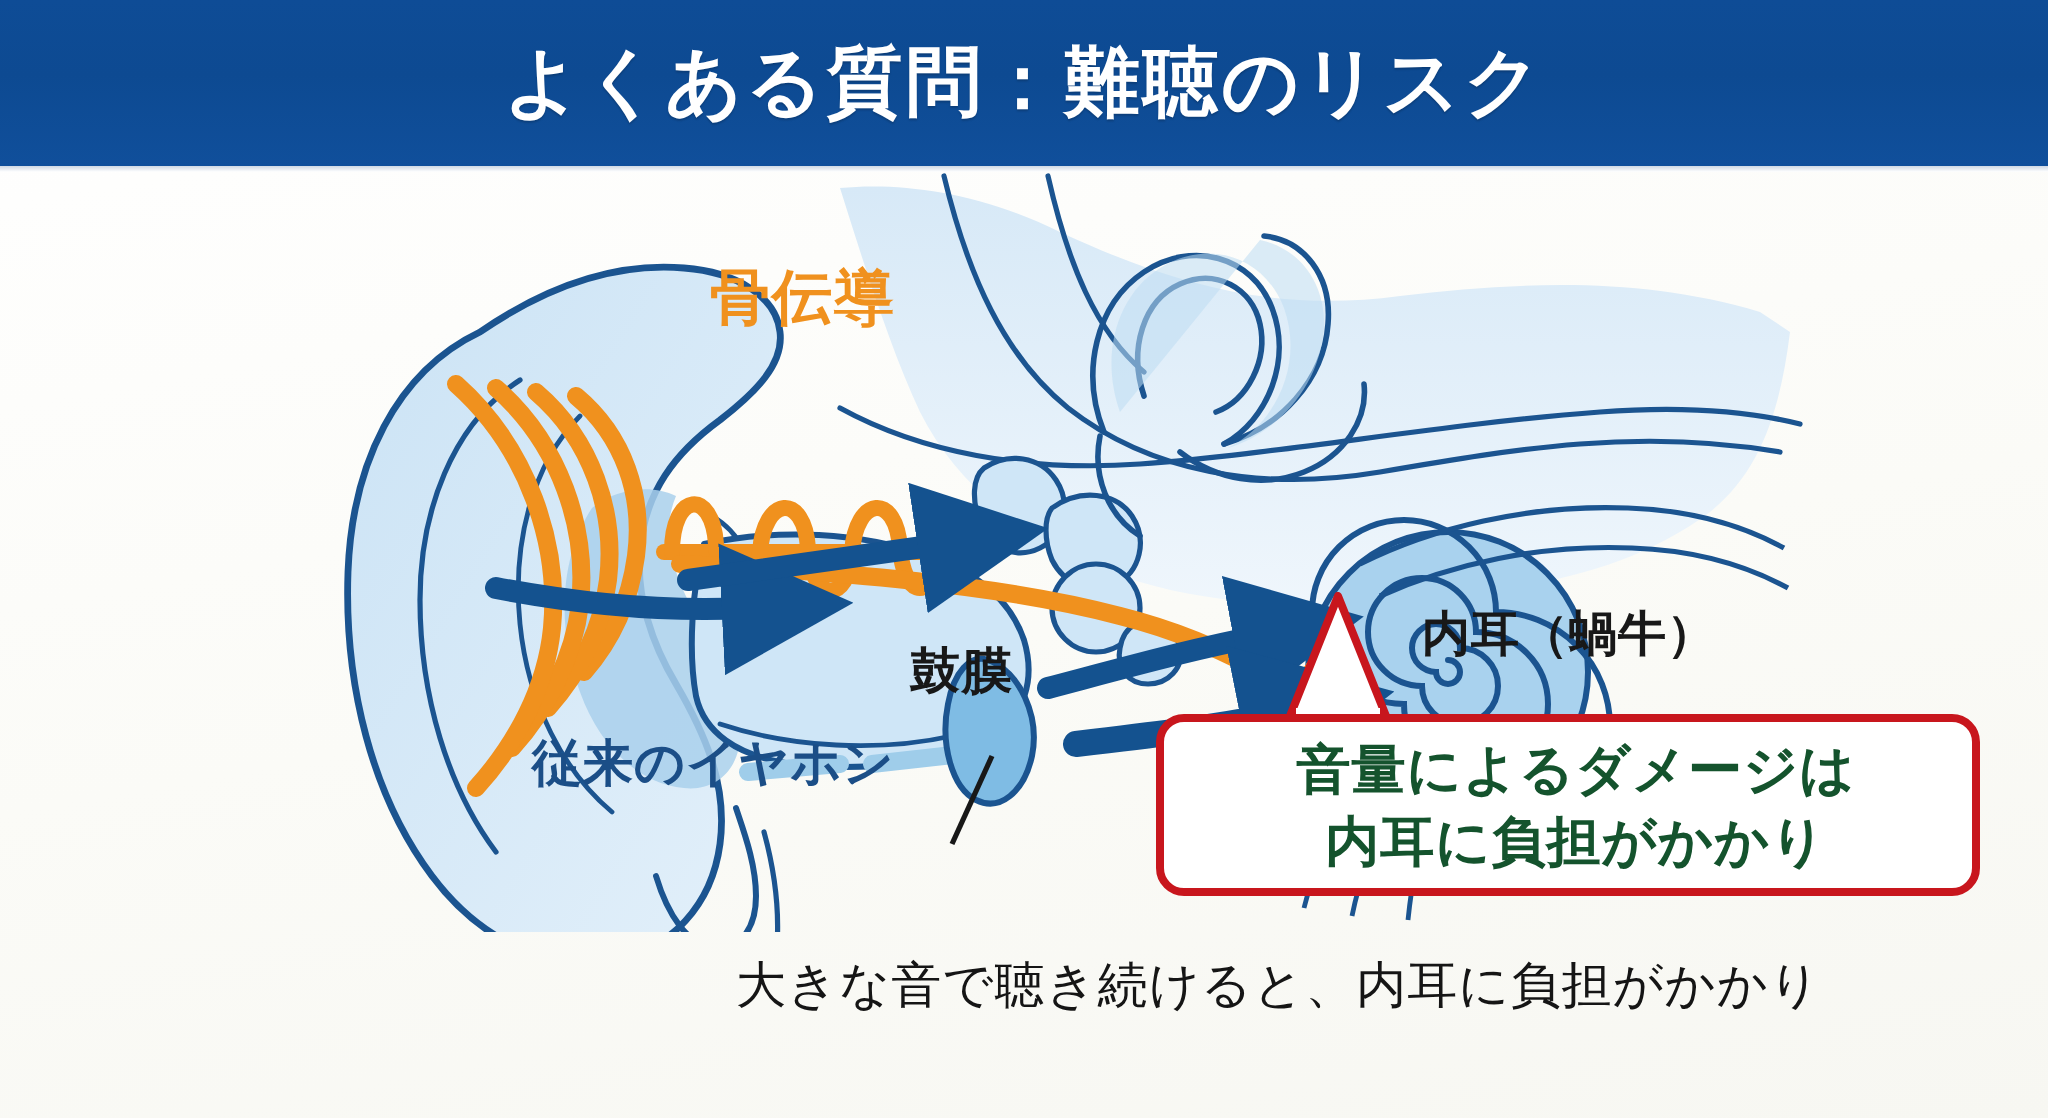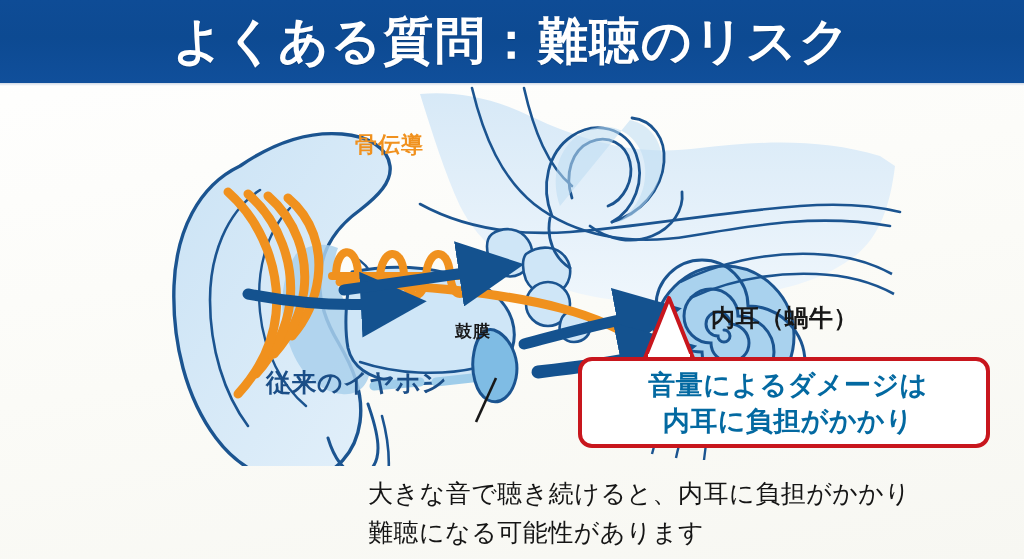--- a/index.html
+++ b/index.html
@@ -32,21 +32,21 @@
   }
   #title-text {
     position: absolute;
     left: 0; top: 0;
     width: 1024px;
     height: 83px;
     display: flex;
     align-items: center;
     justify-content: center;
     color: #ffffff;
-    font-size: 50px;
+    font-size: 38px;
     font-weight: bold;
     letter-spacing: 1.5px;
     text-shadow: 0 1px 1px rgba(0,0,0,0.18);
     white-space: nowrap;
   }
   #banner-underline {
     position: absolute;
     left: 0; top: 83px;
     width: 1024px;
     height: 3px;
@@ -65,27 +65,27 @@
 
   
   .lbl {
     position: absolute;
     white-space: nowrap;
     font-weight: bold;
     line-height: 1.1;
   }
   #label-bone {
     left: 355px; top: 133px;
-    font-size: 22px;
+    font-size: 30px;
     color: #F0911E;
     letter-spacing: 1px;
   }
   #label-eardrum {
     left: 455px; top: 323px;
-    font-size: 17px;
+    font-size: 25px;
     color: #181818;
     letter-spacing: 1px;
   }
   #label-conventional {
     left: 266px; top: 369px;
     font-size: 25px;
     color: #1B4E87;
     letter-spacing: 0.5px;
   }
   #label-inner-ear {
@@ -105,21 +105,21 @@
     border: 4px solid #C8161D;
     border-radius: 14px;
     background: #ffffff;
     box-sizing: border-box;
   }
   #callout-lines {
     position: absolute;
     left: 0; top: 7px;
     width: 412px;
     text-align: center;
-    color: #0369a1;
+    color: #14532d;
     font-size: 27px;
     font-weight: bold;
     line-height: 1.32;
     letter-spacing: 0.5px;
   }
   #callout-tail {
     position: absolute;
     left: 643px;
     top: 296px;
     width: 52px;
@@ -296,16 +296,15 @@
 
   <div id="callout">
     <div id="callout-lines">
       <div>音量によるダメージは</div>
       <div>内耳に負担がかかり</div>
     </div>
   </div>
 
   <div id="caption">
     <div class="cap-line">大きな音で聴き続けると、内耳に負担がかかり</div>
-    <div class="cap-line">難聴になる可能性があります</div>
   </div>
 
 </div>
 
 </body></html>

